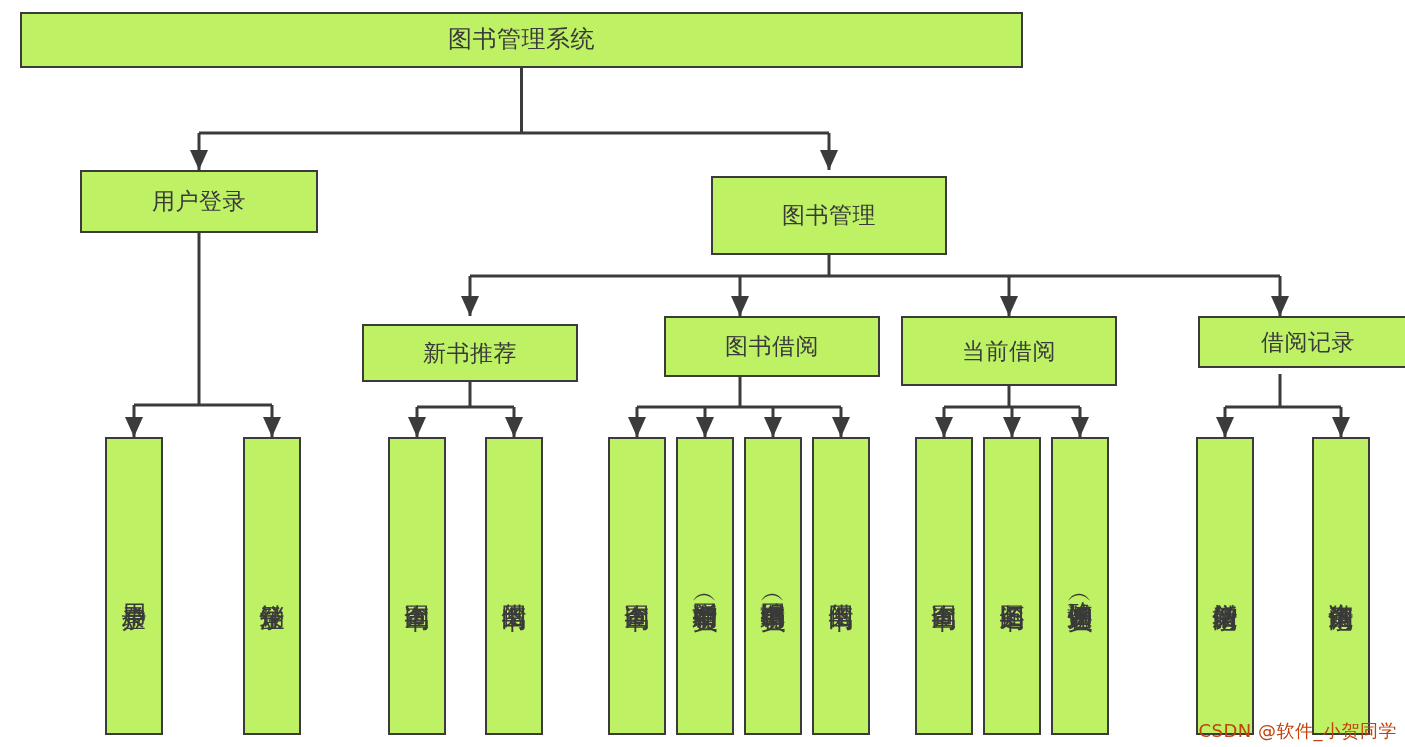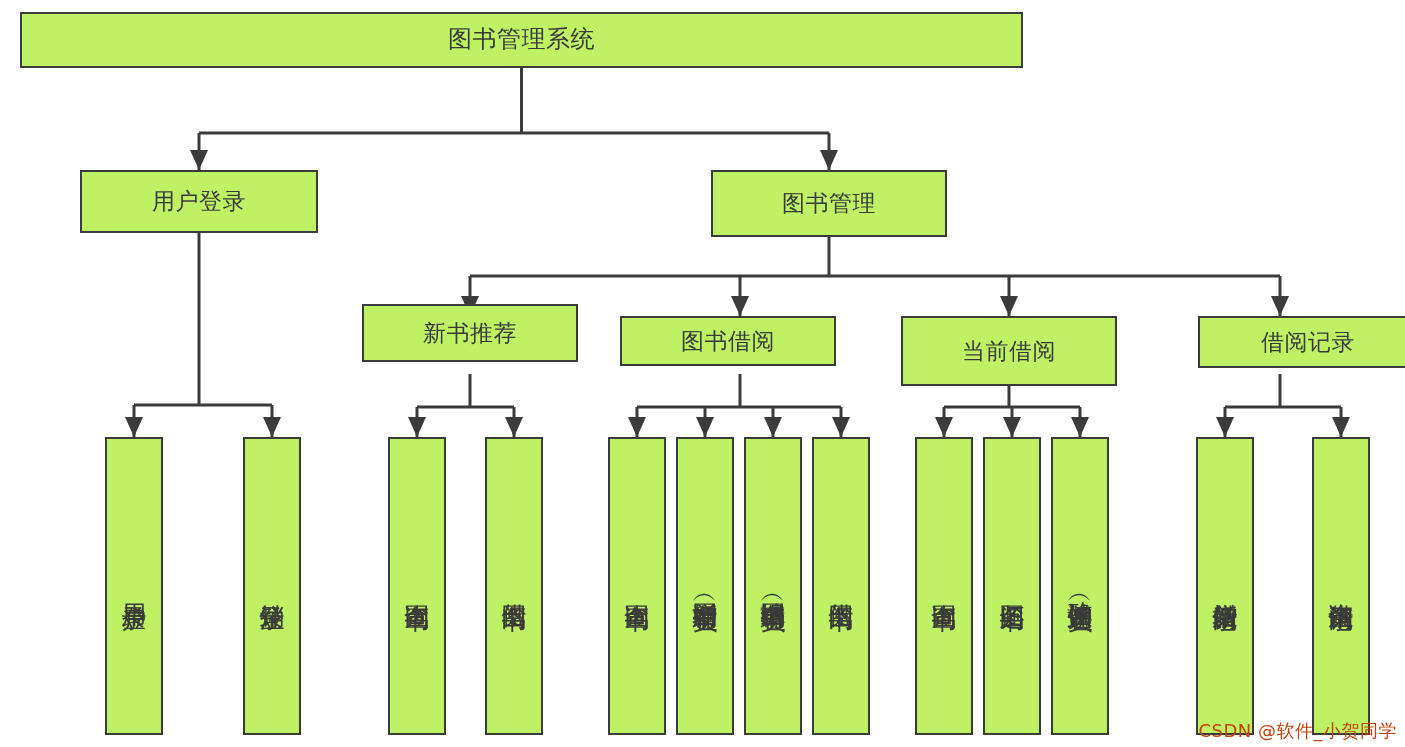--- a/index.html
+++ b/index.html
@@ -122,27 +122,27 @@
       <path d="M 1332 417 L 1350 417 L 1341 437 Z" fill="#3b3b3b"></path>
     </svg>
 
   <div id="nodes-layer">
       <div class="node horizontal root" style="left: 20px; top: 12px; width: 1003px; height: 56px;">
         <div class="node-label">图书管理系统</div>
       </div>
       <div class="node horizontal" style="left: 80px; top: 170px; width: 238px; height: 63px;">
         <div class="node-label">用户登录</div>
       </div>
-      <div class="node horizontal" style="left: 711px; top: 170px; width: 236px; height: 67px;">
+      <div class="node horizontal" style="left: 711px; top: 176px; width: 236px; height: 79px;">
         <div class="node-label">图书管理</div>
       </div>
-      <div class="node horizontal" style="left: 362px; top: 304px; width: 216px; height: 58px;">
+      <div class="node horizontal" style="left: 362px; top: 324px; width: 216px; height: 58px;">
         <div class="node-label">新书推荐</div>
       </div>
-      <div class="node horizontal" style="left: 620px; top: 316px; width: 216px; height: 50px;">
+      <div class="node horizontal" style="left: 664px; top: 316px; width: 216px; height: 61px;">
         <div class="node-label">图书借阅</div>
       </div>
       <div class="node horizontal" style="left: 901px; top: 316px; width: 216px; height: 70px;">
         <div class="node-label">当前借阅</div>
       </div>
       <div class="node horizontal" style="left: 1170px; top: 316px; width: 220px; height: 52px; margin-left: 28px;">
         <div class="node-label">借阅记录</div>
       </div>
       <div class="node vertical" style="left: 105px; top: 437px; width: 58px; height: 298px;">
         <div class="node-label">用户登录</div>

